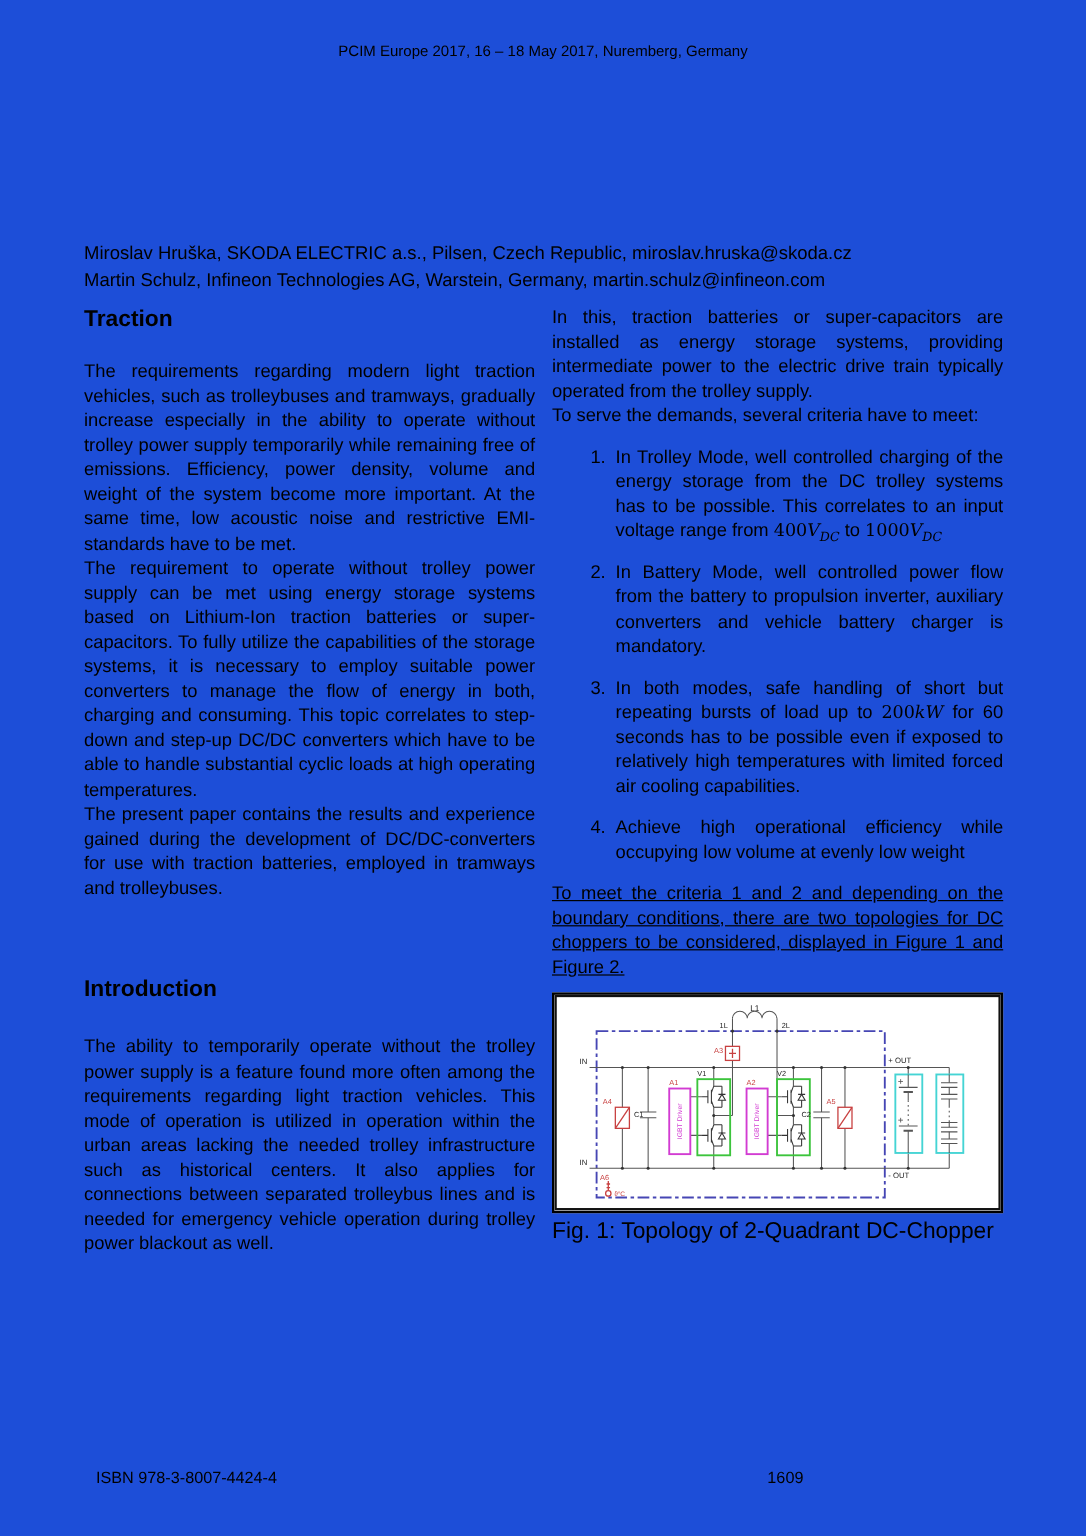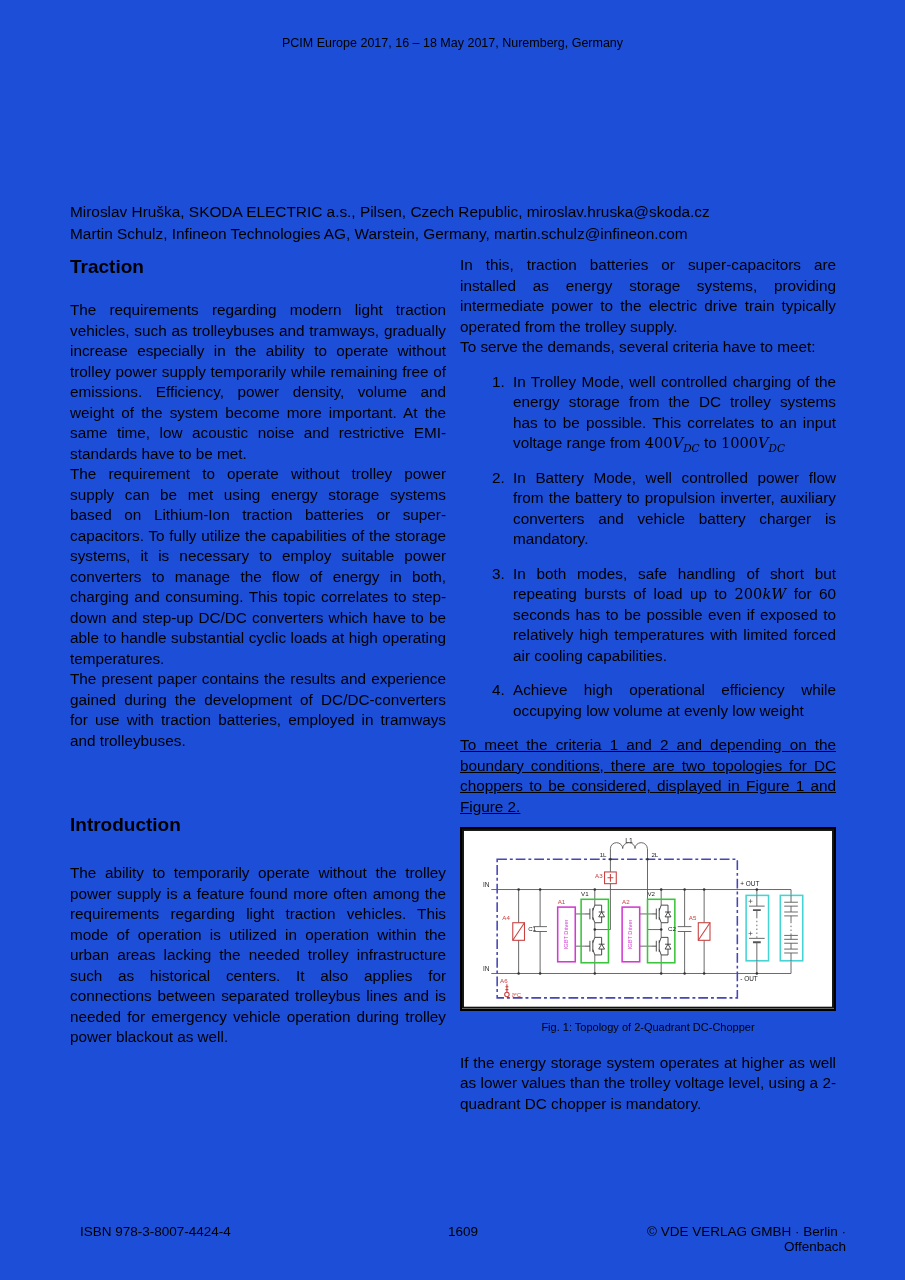--- a/index.html
+++ b/index.html
@@ -21,21 +21,21 @@
   .li-num{flex:0 0 21px;}
   .li-body{flex:1;text-align:justify;}
   .math-num{font-family:"DejaVu Serif",serif;font-size:14.6px;}
   .math-var{font-family:"DejaVu Serif",serif;font-style:italic;font-size:14.6px;}
   sub.math-sub{font-family:"DejaVu Serif",serif;font-style:italic;font-size:10.5px;line-height:0;}
   .para-top{margin-top:0;}
   .para-topologies{margin-top:14px !important;text-decoration:underline;}
   figure.fig{margin:10px 0 0 0;padding:0;}
   .fig-frame{border:2px solid #000;background:#fff;}
   .fig-frame svg{display:block;width:100%;height:auto;}
-  figcaption{font-size:11px;text-align:center;margin-top:6px;line-height:20px;}
+  figcaption{font-size:19px;text-align:left;margin-top:6px;line-height:20px;}
   .para-conclusion{margin-top:16px !important;}
   .footer{position:absolute;top:1224px;left:80px;width:766px;display:flex;font-size:13.5px;}
   .footer .f-left{flex:1;text-align:left;}
   .footer .f-center{flex:1;text-align:center;}
   .footer .f-right{flex:1;text-align:right;}
   
   svg text{font-family:"Liberation Sans",sans-serif;}
   .wire{stroke:#555555;stroke-width:0.9;fill:none;}
   .wire-dot{fill:#333333;stroke:none;}
   .st-blue{stroke:#4646b4;fill:none;stroke-width:1.6;}
@@ -253,23 +253,21 @@
             <text class="fl-red lbl" x="144" y="50" text-anchor="end">A3</text>
             <text class="fl-red lbl" x="49" y="93" text-anchor="end">A4</text>
             <text class="fl-red lbl" x="240" y="93" text-anchor="end">A5</text>
             <text class="fl-red lbl" x="39" y="158" text-anchor="start">A6</text>
             <text class="fl-red lbl-tmp" x="51" y="172" text-anchor="start">ϑ°C</text>
           </svg>
         </div>
         <figcaption>Fig. 1: Topology of 2-Quadrant DC-Chopper</figcaption>
       </figure>
 
-      <p class="para-conclusion">If the energy storage system operates at higher as well as lower values than the trolley voltage level, using a 2-quadrant DC chopper is mandatory.</p>
     </div>
   </div>
 
   <div class="footer">
     <span class="f-left">ISBN 978-3-8007-4424-4</span>
     <span class="f-center">1609</span>
-    <span class="f-right">© VDE VERLAG GMBH · Berlin · Offenbach</span>
   </div>
 
 </div>
 
 </body></html>

